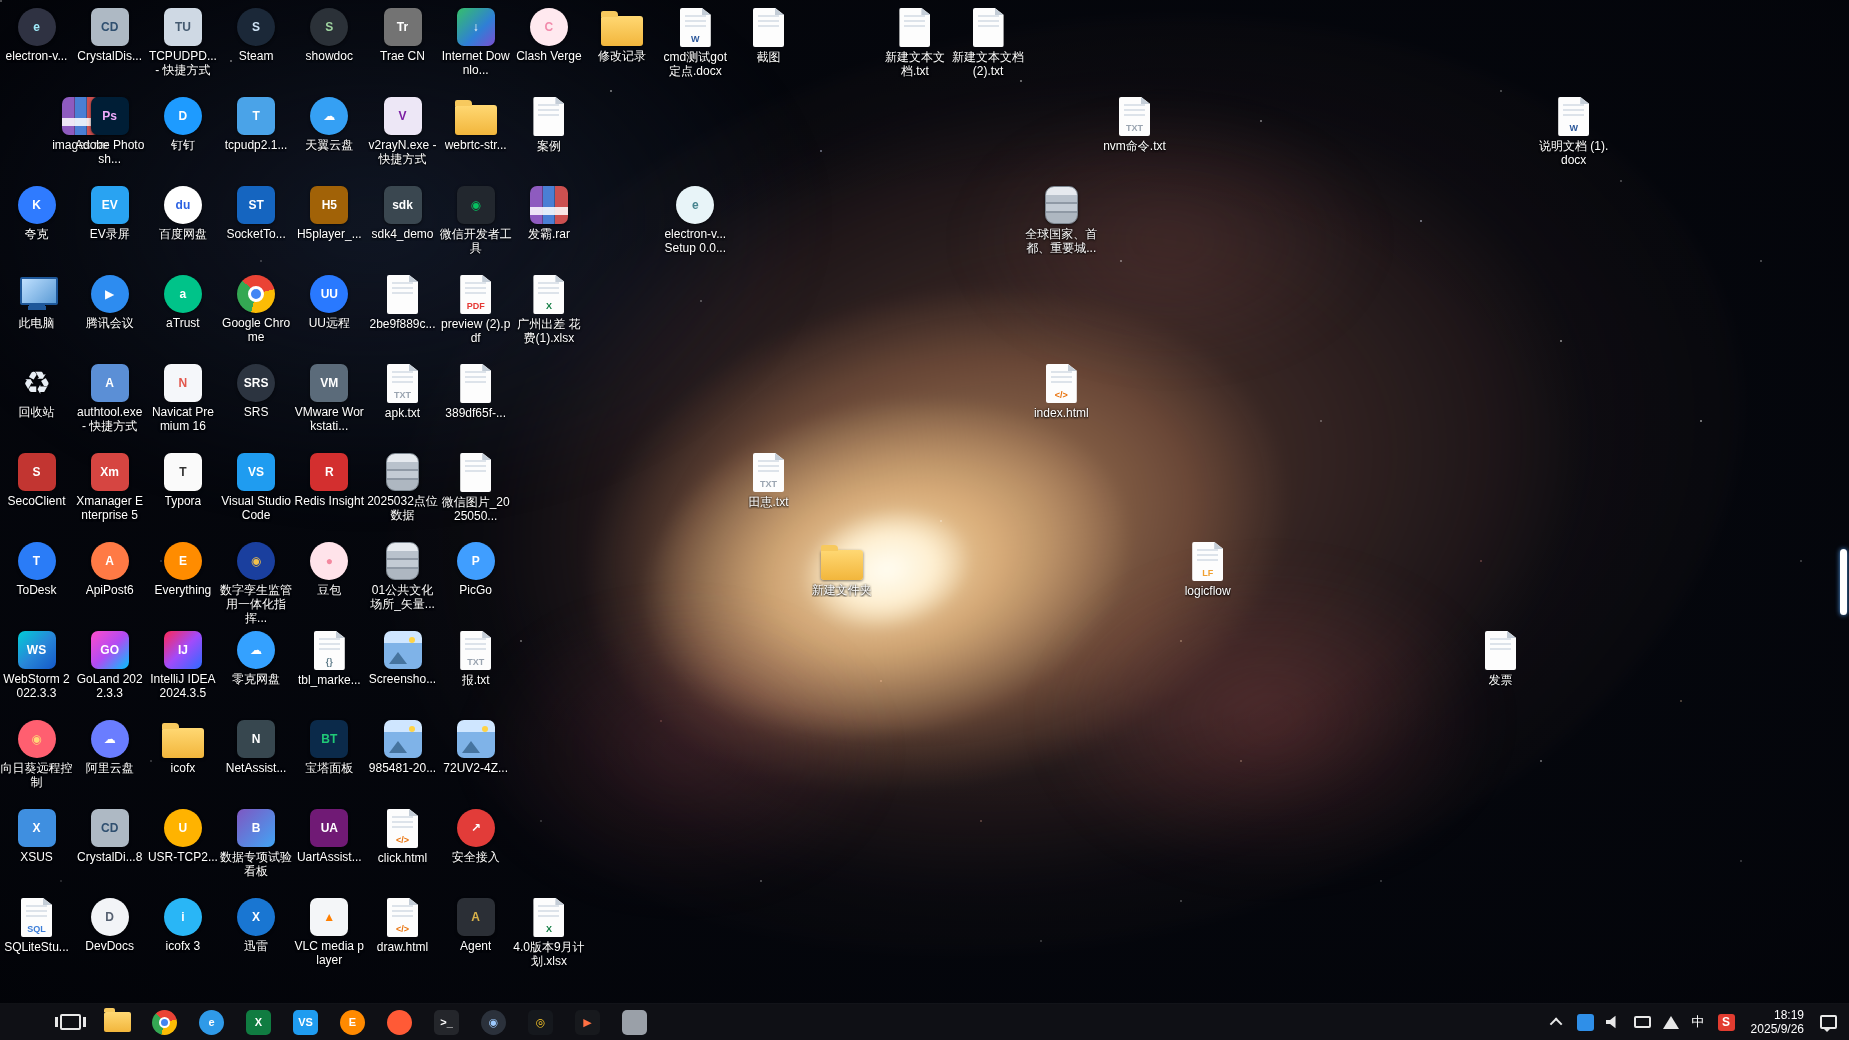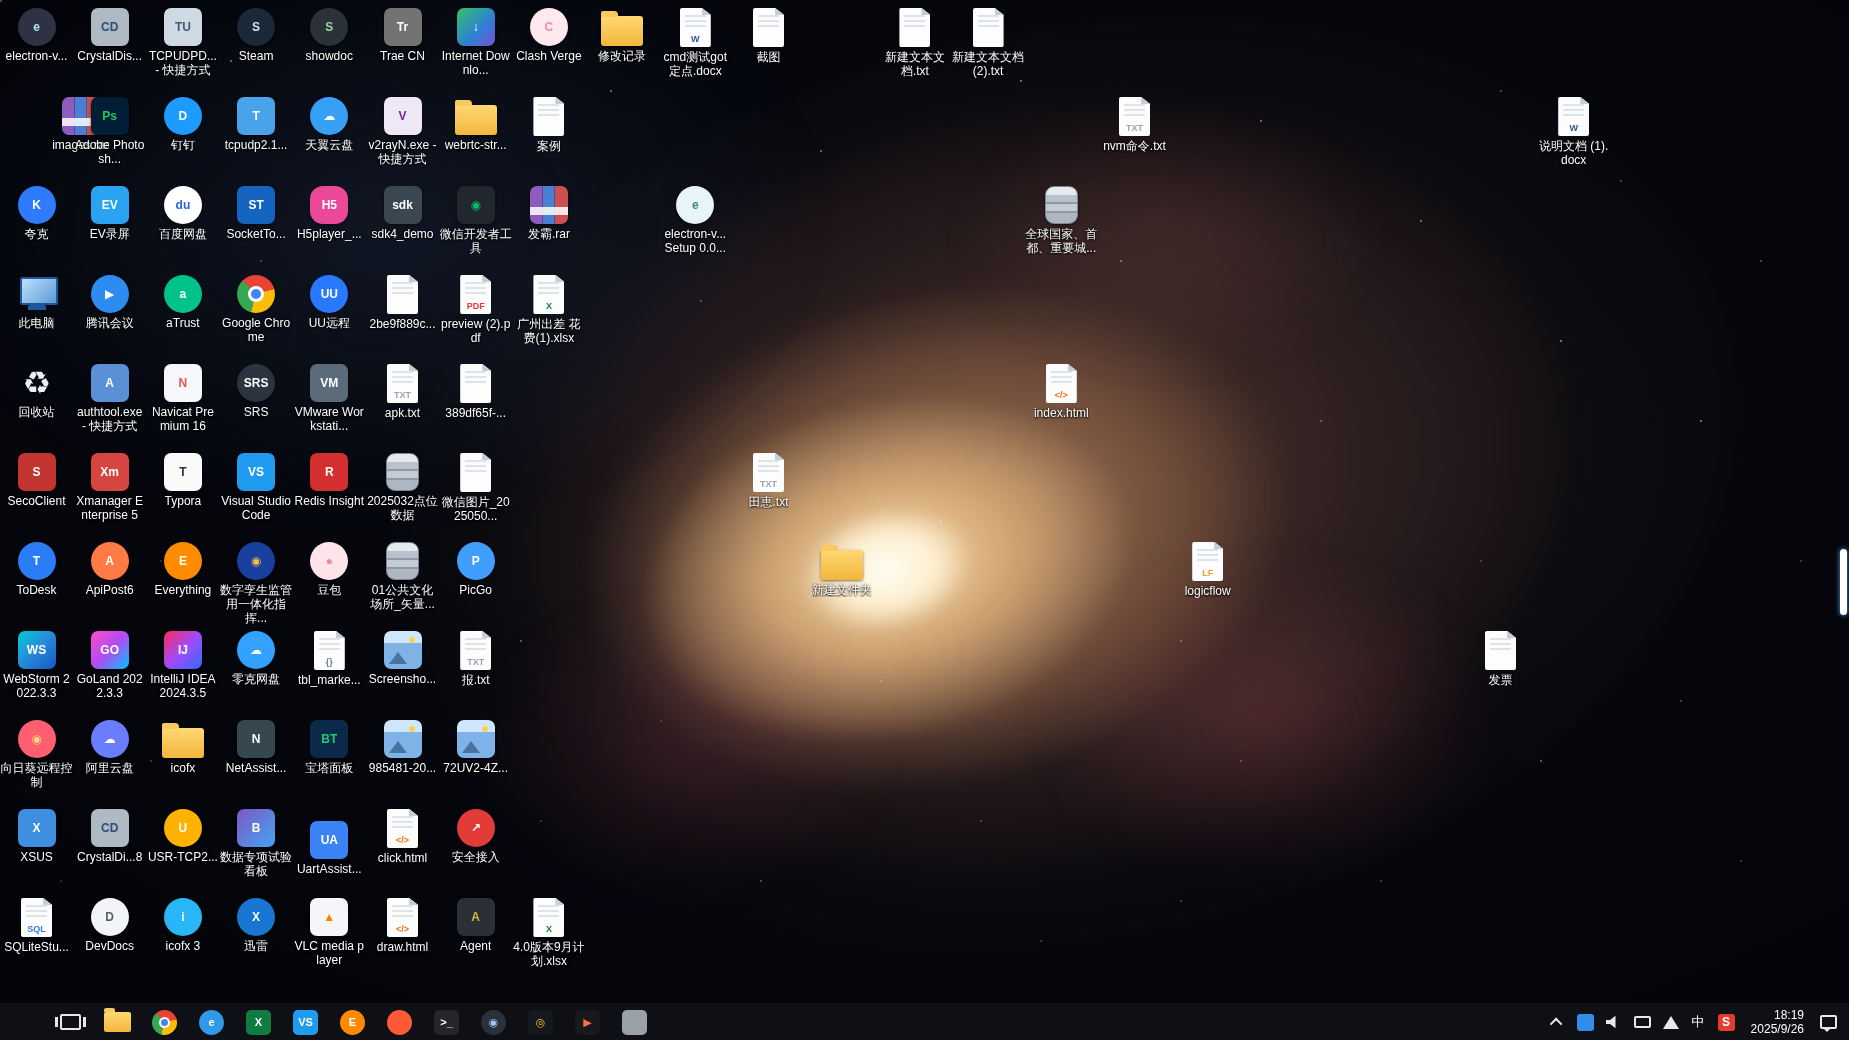--- a/index.html
+++ b/index.html
@@ -212,21 +212,21 @@
       <div class="ib file">
         <span class="fg" style="color: rgb(59, 125, 216);">SQL</span>
       </div>
       <div class="dl">SQLiteStu...</div>
     </div>
     <div class="di" style="left: 73.2px; top: 6px;">
       <div class="ib app" style="background: rgb(174, 185, 196); color: rgb(47, 79, 111);">CD</div>
       <div class="dl">CrystalDis...</div>
     </div>
     <div class="di" style="left: 73.2px; top: 95px;">
-      <div class="ib app" style="background: rgb(0, 30, 54); color: #22c55e;">Ps</div>
+      <div class="ib app" style="background: rgb(0, 30, 54); color: #f0abfc;">Ps</div>
       <div class="dl">Adobe Photosh...</div>
     </div>
     <div class="di" style="left: 73.2px; top: 184px;">
       <div class="ib app" style="background: rgb(41, 163, 242);">EV</div>
       <div class="dl">EV录屏</div>
     </div>
     <div class="di" style="left: 73.2px; top: 273px;">
       <div class="ib circle" style="background: rgb(45, 140, 240);">▶</div>
       <div class="dl">腾讯会议</div>
     </div>
@@ -348,21 +348,21 @@
     </div>
     <div class="di" style="left: 292.8px; top: 6px;">
       <div class="ib circle" style="background: rgb(43, 49, 56); color: rgb(159, 212, 160);">S</div>
       <div class="dl">showdoc</div>
     </div>
     <div class="di" style="left: 292.8px; top: 95px;">
       <div class="ib circle" style="background: rgb(53, 160, 244);">☁</div>
       <div class="dl">天翼云盘</div>
     </div>
     <div class="di" style="left: 292.8px; top: 184px;">
-      <div class="ib app" style="background: #ec4899; border-radius: 13px;">H5</div>
+      <div class="ib app" style="background: #a16207;">H5</div>
       <div class="dl">H5player_...</div>
     </div>
     <div class="di" style="left: 292.8px; top: 273px;">
       <div class="ib circle" style="background: rgb(41, 121, 255);">UU</div>
       <div class="dl">UU远程</div>
     </div>
     <div class="di" style="left: 292.8px; top: 362px;">
       <div class="ib app" style="background: rgb(91, 107, 122);">VM</div>
       <div class="dl">VMware Workstati...</div>
     </div>
@@ -378,21 +378,21 @@
       <div class="ib file">
         <span class="fg" style="color: rgb(96, 125, 139);">{}</span>
       </div>
       <div class="dl">tbl_marke...</div>
     </div>
     <div class="di" style="left: 292.8px; top: 718px;">
       <div class="ib app" style="background: rgb(11, 42, 74); color: rgb(32, 201, 119);">BT</div>
       <div class="dl">宝塔面板</div>
     </div>
     <div class="di" style="left: 292.8px; top: 807px;">
-      <div class="ib app" style="background: #3b82f6; margin-top: 12px;">UA</div>
+      <div class="ib app" style="background: #701a75;">UA</div>
       <div class="dl">UartAssist...</div>
     </div>
     <div class="di" style="left: 292.8px; top: 896px;">
       <div class="ib app" style="background: rgb(244, 246, 248); color: rgb(255, 127, 0);">▲</div>
       <div class="dl">VLC media player</div>
     </div>
     <div class="di" style="left: 366px; top: 6px;">
       <div class="ib app" style="background: #737373;">Tr</div>
       <div class="dl">Trae CN</div>
     </div>

